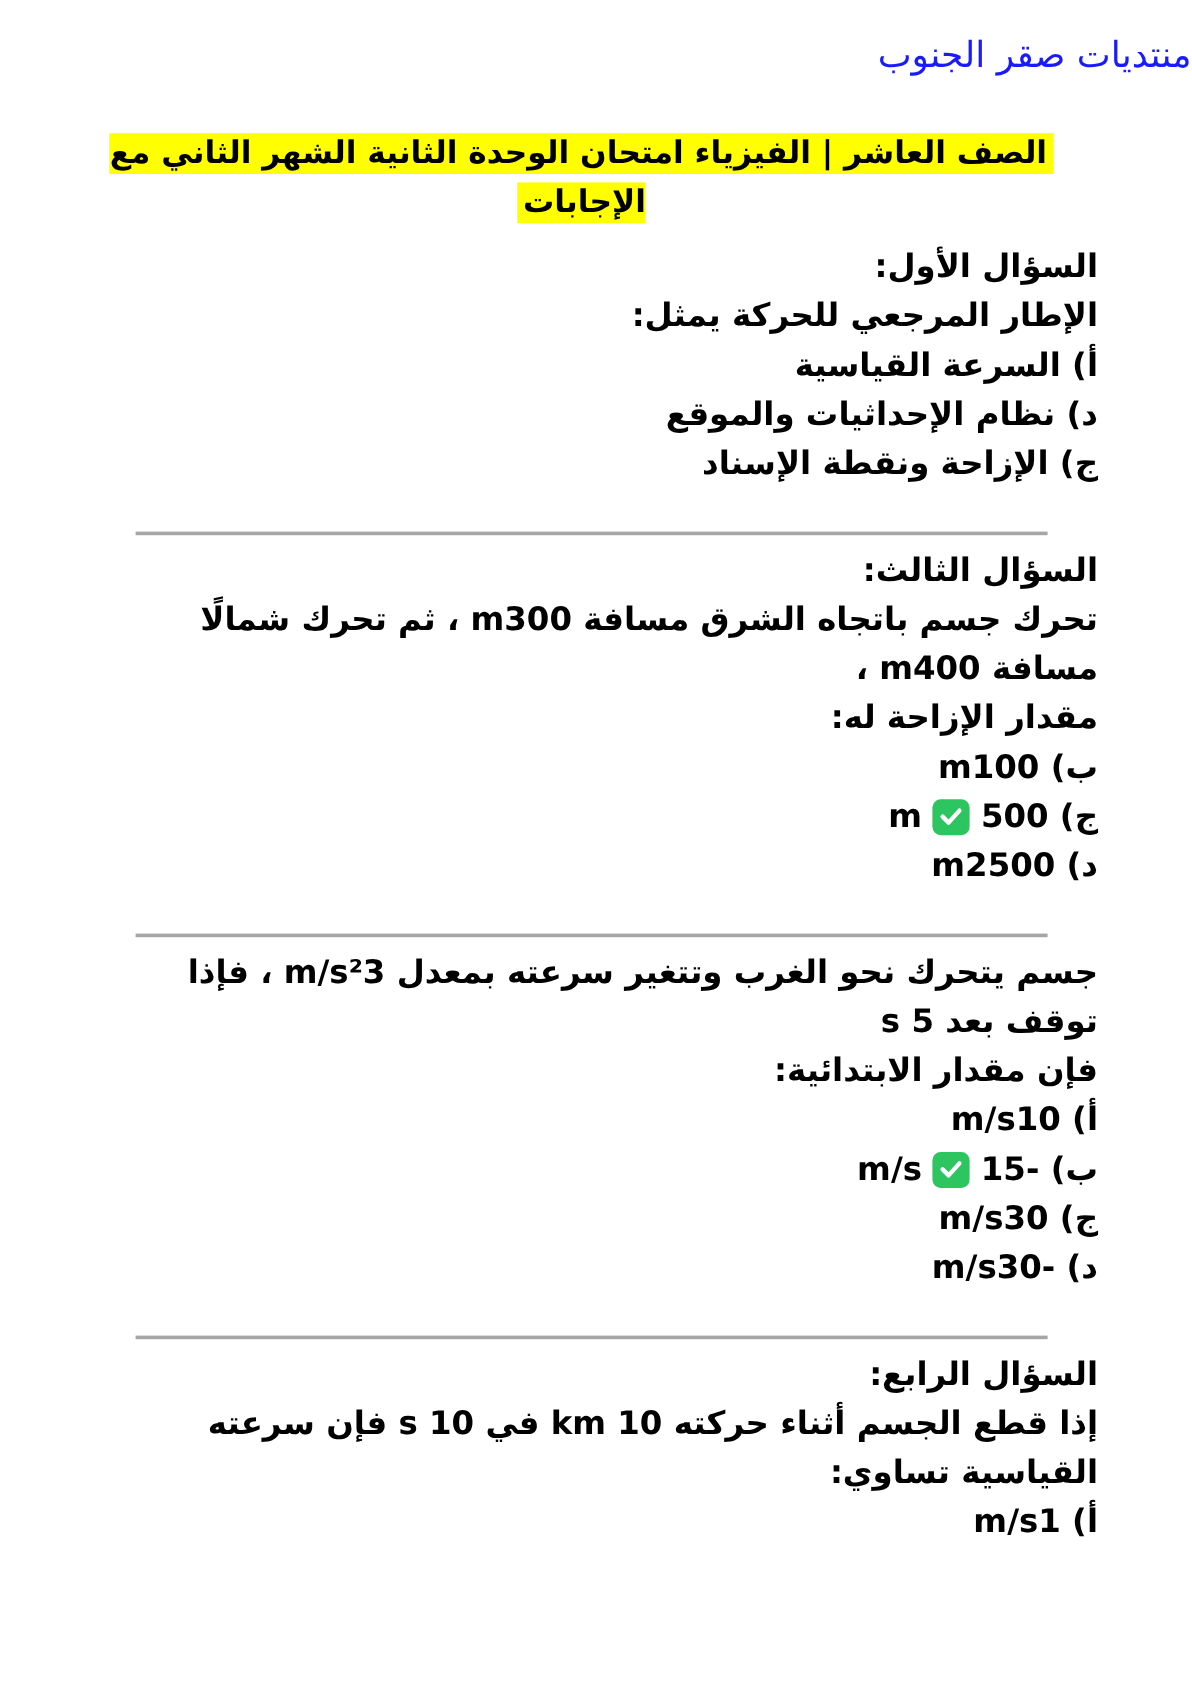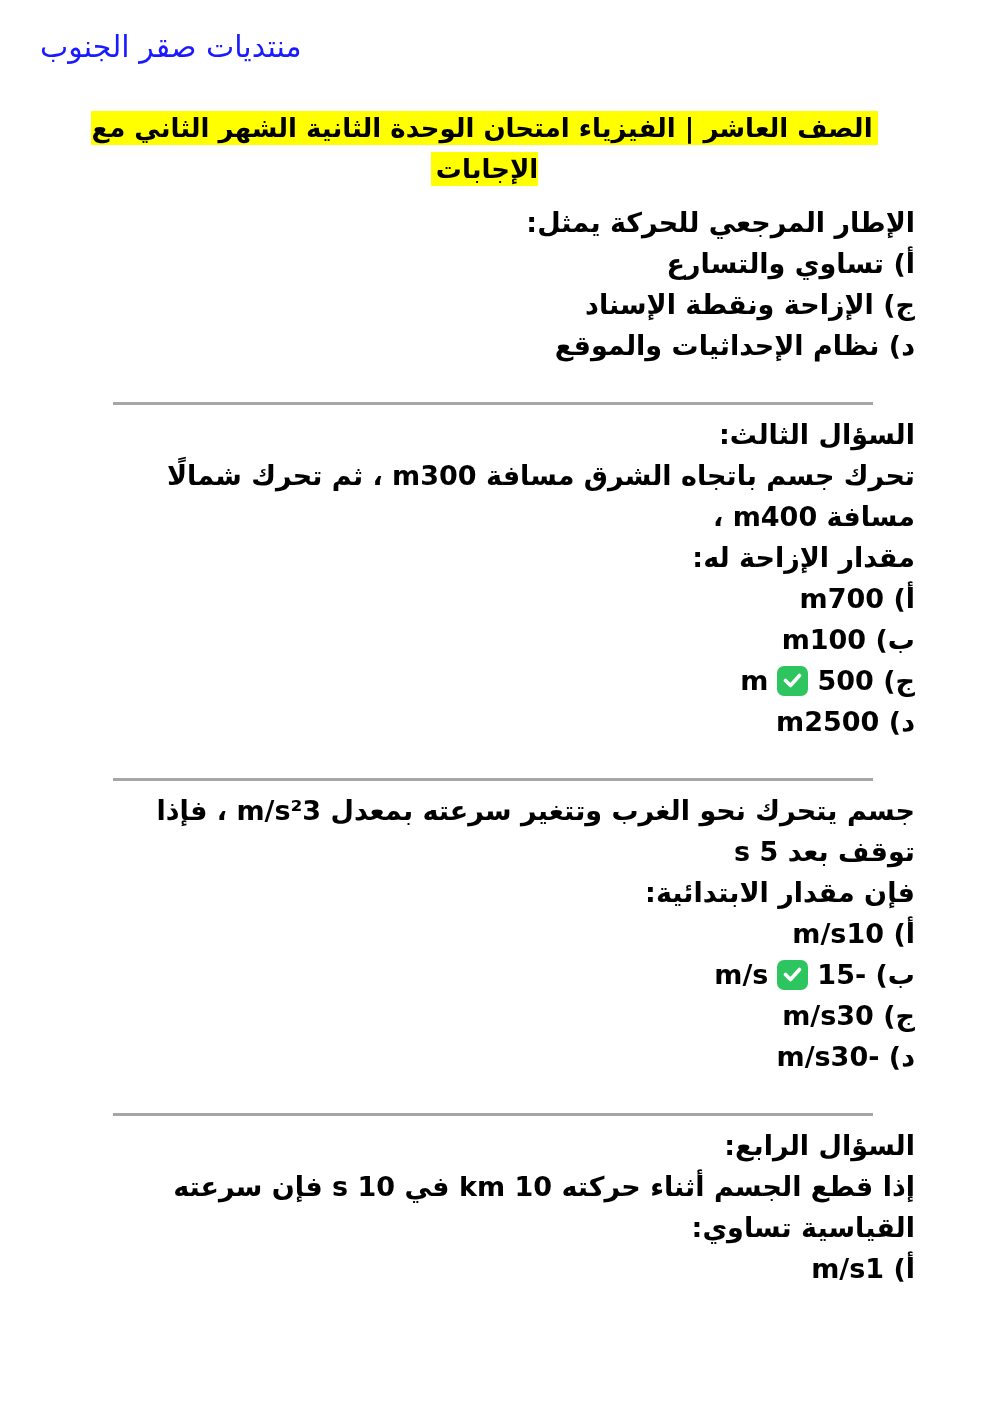--- a/index.html
+++ b/index.html
@@ -5,21 +5,21 @@
   html,body{margin:0;padding:0;}
   body{
     width:993px;height:1404px;background:#ffffff;color:#000;
     font-family:"DejaVu Sans",sans-serif;overflow:hidden;position:relative;
   }
   
   .site-name{
     padding:26px 0 0 40px;
     font-size:30px;line-height:42px;
     color:#1a1aff;
-    direction:rtl;text-align:left;
+    direction:rtl;text-align:right;
     font-weight:400;
   }
   
   .title-row{
     margin:40px 78px 0 54px;
     text-align:center;direction:rtl;
   }
   .title-row mark{
     background:#ffff00;color:#000;
     font-weight:700;font-size:26px;line-height:41px;
@@ -53,41 +53,39 @@
 
 <div class="site-name">منتديات صقر الجنوب</div>
 
 <div class="title-row">
   <mark>الصف العاشر | الفيزياء امتحان الوحدة الثانية الشهر الثاني مع الإجابات</mark>
 </div>
 
 <div class="content">
 
   <section>
+    <div class="q-title">السؤال الأول:</div>
     <div class="stem-line">الإطار المرجعي للحركة يمثل:</div>
     <div class="opt">
-      <span>أ) تساوي والتسارع</span>
+      <span>أ) السرعة القياسية</span>
+    </div>
+    <div class="opt">
+      <span>د) نظام الإحداثيات والموقع</span>
     </div>
     <div class="opt">
       <span>ج) الإزاحة ونقطة الإسناد</span>
-    </div>
-    <div class="opt">
-      <span>د) نظام الإحداثيات والموقع</span>
     </div>
   </section>
 
   <hr class="divider">
 
   <section>
     <div class="q-title">السؤال الثالث:</div>
     <div class="stem-line">تحرك جسم باتجاه الشرق مسافة m300 ، ثم تحرك شمالًا مسافة m400 ،</div>
     <div class="stem-line">مقدار الإزاحة له:</div>
-    <div class="opt">
-      <span>أ) m700</span>
-    </div>
     <div class="opt">
       <span>ب) m100</span>
     </div>
     <div class="opt">
       <span>ج) 500</span>
       <span class="check">
         <svg width="19" height="15" viewBox="0 0 19 15">
             <path d="M2.5 7.5 L7.5 12.5 L16.5 2.5" stroke="#ffffff" stroke-width="3.6" fill="none" stroke-linecap="round" stroke-linejoin="round"></path>
           </svg>
       </span>

